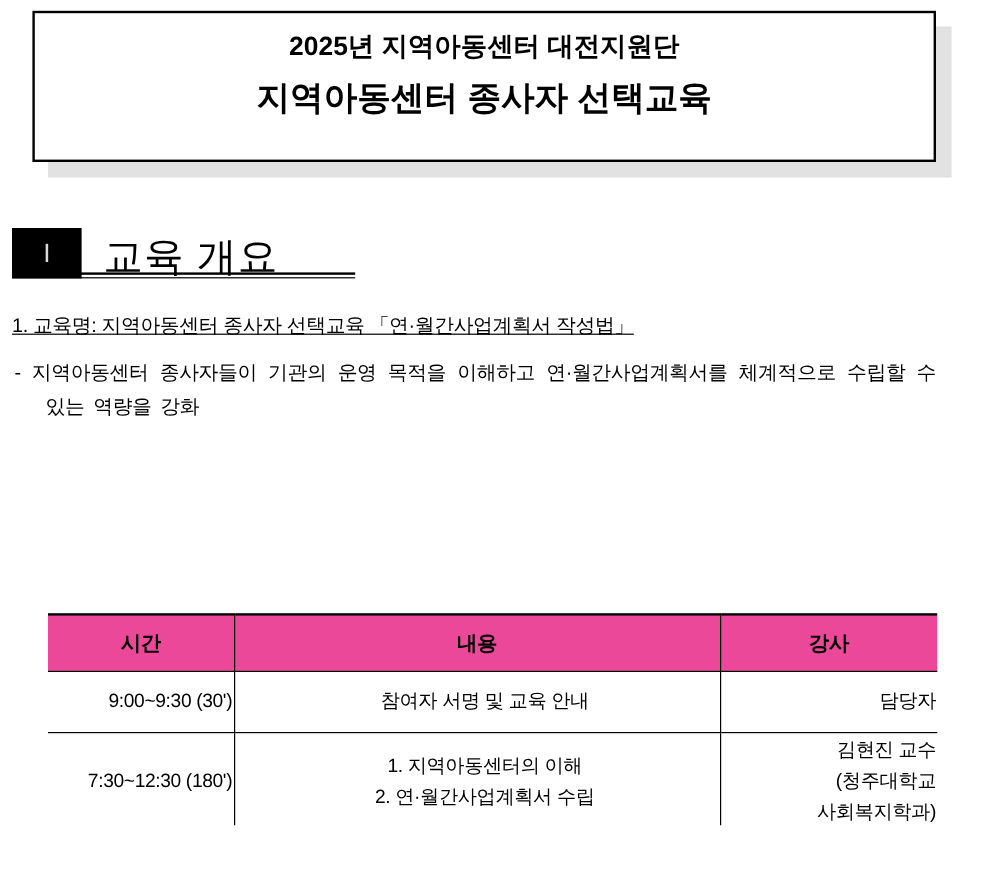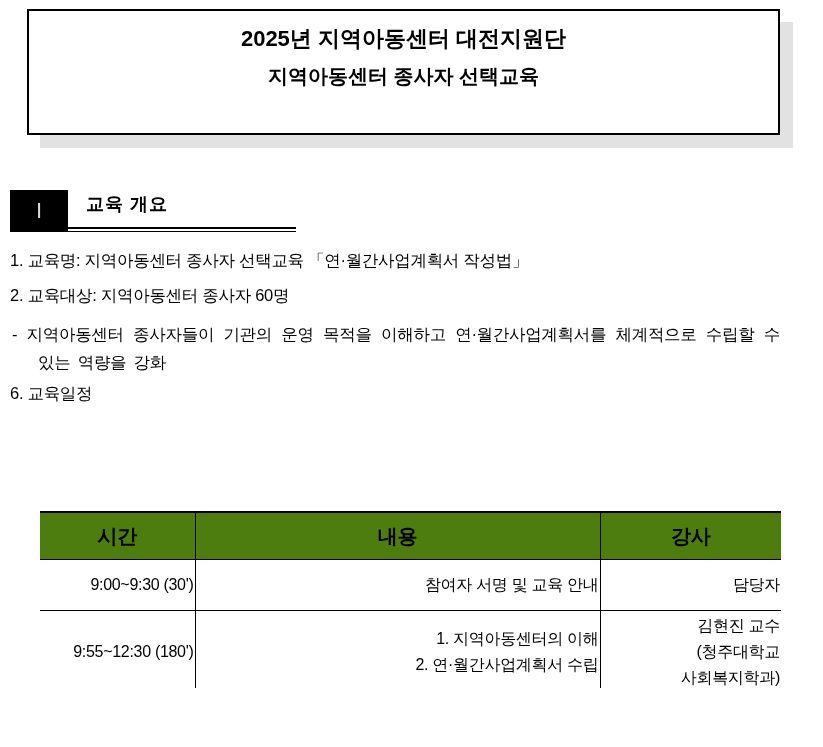--- a/index.html
+++ b/index.html
@@ -7,59 +7,59 @@
     position:relative;width:823px;height:688px;background:#ffffff;overflow:hidden;
     font-family:"Liberation Sans","DejaVu Sans",sans-serif;color:#000000;
   }
   
   .title-box{
     position:absolute;left:27px;top:9px;width:749px;height:122px;
     border:2px solid #000;background:#fff;text-align:center;
     box-shadow:13px 13px 0 0 #e2e2e2;
   }
   .title-line-sm{margin-top:13px;font-size:22px;font-weight:bold;letter-spacing:0px;}
-  .title-line-lg{margin-top:9px;font-size:20px;font-weight:bold;letter-spacing:0px;}
+  .title-line-lg{margin-top:9px;font-size:28px;font-weight:bold;letter-spacing:0px;}
   
   .sec-underline{
     position:absolute;left:10px;top:227px;width:286px;height:2px;
     border-top:2px solid #000;border-bottom:1px solid #000;
   }
   .sec-numbox{
     position:absolute;left:10px;top:190px;width:58px;height:42px;background:#000;
     display:flex;align-items:center;justify-content:center;z-index:2;
   }
   .sec-num{color:#d9d9d9;font-size:22px;font-weight:400;line-height:1;}
   .sec-title{
-    position:absolute;left:86px;top:192px;font-size:18px;font-weight:bold;letter-spacing:1px;
+    position:absolute;left:86px;top:192px;font-size:33px;font-weight:normal;letter-spacing:1px;
   }
   
   .overview{position:absolute;left:10px;top:250px;width:770px;font-size:16.5px;letter-spacing:-0.3px;}
-  .ov-item{margin:0 0 14px 0;line-height:21px;}
+  .ov-item{margin:12px 0 14px 0;line-height:21px;text-decoration:underline;}
   .ov-purpose{
     margin:1px 0 7px 0;line-height:28px;text-align:justify;
     padding-left:28px;text-indent:-26px;word-spacing:3px;
   }
   
   .sched{
     position:absolute;left:40px;top:511px;width:741px;
     border-collapse:collapse;table-layout:fixed;font-size:16px;letter-spacing:-0.3px;
   }
   .sched col.c1{width:155px;}
   .sched col.c2{width:405px;}
   .sched col.c3{width:181px;}
   .sched th{
-    background:#4d7c0f;font-size:20px;font-weight:bold;text-align:center;
+    background:#ec4899;font-size:17px;font-weight:bold;text-align:center;
     height:44px;border-top:2.5px solid #000;border-bottom:1.7px solid #000;
   }
   .sched td{text-align:right;vertical-align:middle;border-top:1.4px solid #000;}
   .sched tr.r1 td{height:48px;}
   .sched tr.r2 td{height:80px;}
   .sched tr.r3 td{height:46px;border-bottom:2.5px solid #000;}
   .sched .vline-r{border-right:1.4px solid #000;}
-  .sched td.cell-content{text-align:right;padding-left:14px;line-height:26px;}
+  .sched td.cell-content{text-align:center;padding-left:14px;line-height:26px;}
   .sched td.cell-lecturer{line-height:26px;margin-left:15px;}
   .cell-line{display:block;}
 </style>
 </head>
 <body>
 
 <div id="page">
 
   <div class="title-box">
     <div class="title-line-sm">2025년 지역아동센터 대전지원단</div>
@@ -67,23 +67,21 @@
   </div>
 
   <div class="sec-underline"></div>
   <div class="sec-numbox">
     <span class="sec-num">I</span>
   </div>
   <div class="sec-title">교육 개요</div>
 
   <div class="overview">
     <div class="ov-item">1. 교육명: 지역아동센터 종사자 선택교육 「연·월간사업계획서 작성법」</div>
-    <div class="ov-item">2. 교육대상: 지역아동센터 종사자 60명</div>
     <div class="ov-purpose">- 지역아동센터 종사자들이 기관의 운영 목적을 이해하고 연·월간사업계획서를 체계적으로 수립할 수 있는 역량을 강화</div>
-    <div class="ov-item">6. 교육일정</div>
   </div>
 
   <table class="sched">
     <colgroup>
         <col class="c1">
         <col class="c2">
         <col class="c3">
       </colgroup>
     <thead>
       <tr>
@@ -96,21 +94,21 @@
       <tr class="r1">
         <td class="vline-r">9:00~9:30 (30')</td>
         <td class="vline-r cell-content">
           <span class="cell-line">참여자 서명 및 교육 안내</span>
         </td>
         <td class="cell-lecturer">
           <span class="cell-line">담당자</span>
         </td>
       </tr>
       <tr class="r2">
-        <td class="vline-r">9:55~12:30 (180')</td>
+        <td class="vline-r">7:30~12:30 (180')</td>
         <td class="vline-r cell-content">
           <span class="cell-line">1. 지역아동센터의 이해</span>
           <span class="cell-line">2. 연·월간사업계획서 수립</span>
         </td>
         <td class="cell-lecturer">
           <span class="cell-line">김현진 교수</span>
           <span class="cell-line">(청주대학교</span>
           <span class="cell-line">사회복지학과)</span>
         </td>
       </tr>

